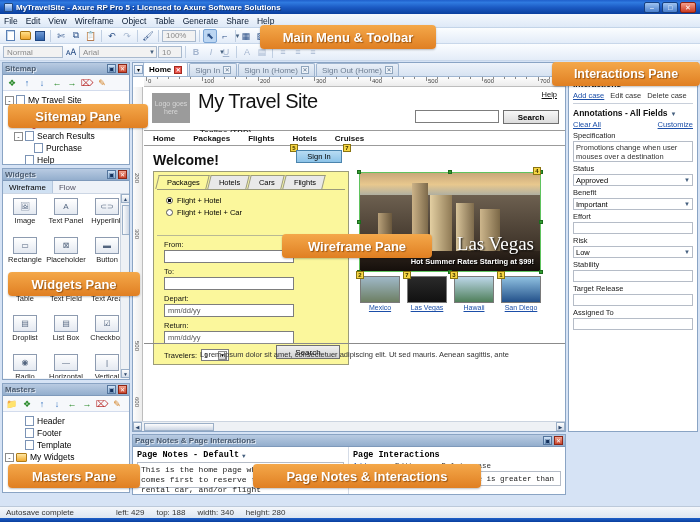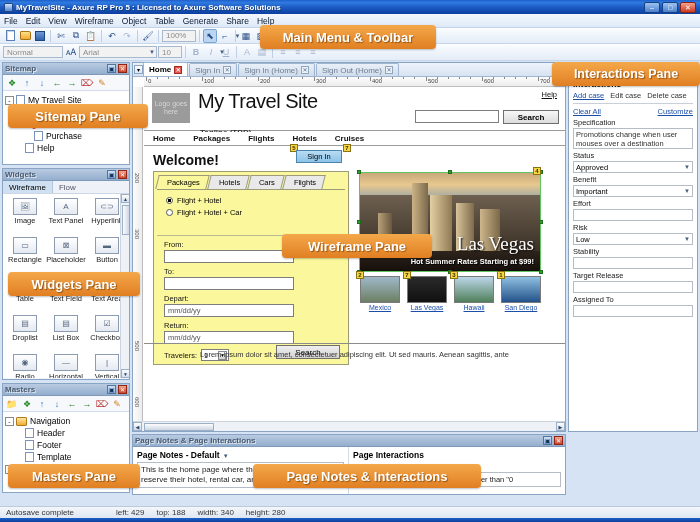--- a/index.html
+++ b/index.html
@@ -205,21 +205,21 @@
   .ann-links .lk{ color:#1b4ea8; text-decoration:underline;}
   .hr{ height:1px; background:#c8cfda; margin:3px 0;}
   .ann-lbl{ font-size:7.5px; color:#222; margin:2px 0 1px;}
   .ann-txt{ border:1px solid #b5bcc7; background:#fff; font-size:7.5px; color:#333; padding:1px 2px; line-height:9px;}
   .ann-sel{ border:1px solid #b5bcc7; background:#fff; font-size:7.5px; height:12px;
             display:flex;align-items:center;justify-content:space-between;padding:0 2px;}
   .ann-inp{ border:1px solid #b5bcc7; background:#fff; height:12px;}
 
   
   .notes-cols{ display:flex; height:100%; }
-  .ncol{ padding:3px 4px; }
+  .ncol{ padding:3px 4px;font-family:Liberation Mono, monospace; }
   .ncol h4{ margin:0 0 2px; font-size:8.5px; font-weight:bold;}
   .note-area{ border:1px solid #b5bcc7; background:#fff; font-size:8px; padding:2px 3px; line-height:10px; color:#222;}
   .ilist{ border:1px solid #b5bcc7; background:#fff; font-size:7.5px; color:#222; padding:2px; line-height:10px; overflow:hidden;}
 
   
   .statusbar{ position:absolute; left:0; bottom:4px; width:700px; height:12px;
     background:linear-gradient(#f4f7fb,#dde6f1); border-top:1px solid #bcc9da;
     display:flex; align-items:center; font-size:8px; color:#333;}
   .statusbar .seg{ padding:0 6px; }
   .botedge{ position:absolute; left:0; bottom:0; width:700px; height:4px;
@@ -357,20 +357,25 @@
           <div class="tnode" style="padding-left: 9px;">
             <span class="tspace"></span>
             <span class="tflow"></span>
             <span>Sign In Scenario</span>
           </div>
           <div class="tnode" style="padding-left: 9px;">
             <span class="tspace"></span>
             <span class="tflow"></span>
             <span>Search Scenario</span>
           </div>
+          <div class="tnode" style="padding-left: 9px;">
+            <span class="texp">-</span>
+            <span class="tfile"></span>
+            <span>Search Results</span>
+          </div>
           <div class="tnode" style="padding-left: 18px;">
             <span class="tspace"></span>
             <span class="tfile"></span>
             <span>Purchase</span>
           </div>
           <div class="tnode" style="padding-left: 9px;">
             <span class="tspace"></span>
             <span class="tfile"></span>
             <span>Help</span>
           </div>
@@ -474,25 +479,20 @@
       <div class="pico" style="color:#2a8a2a">❖</div>
       <div class="pico" style="color:#2f6fbf">↑</div>
       <div class="pico" style="color:#2f6fbf">↓</div>
       <div class="pico" style="color:#2a8a2a">←</div>
       <div class="pico" style="color:#2a8a2a">→</div>
       <div class="pico" style="color:#b33">⌦</div>
       <div class="pico" style="color:#d07a17">✎</div>
     </div>
     <div class="pane-body" style="height:80px;">
       <div class="tree" id="masters-tree-rows">
-          <div class="tnode" style="padding-left: 0px;">
-            <span class="texp">-</span>
-            <span class="tfolder"></span>
-            <span>Navigation</span>
-          </div>
           <div class="tnode" style="padding-left: 9px;">
             <span class="tspace"></span>
             <span class="tfile"></span>
             <span>Header</span>
           </div>
           <div class="tnode" style="padding-left: 9px;">
             <span class="tspace"></span>
             <span class="tfile"></span>
             <span>Footer</span>
           </div>
@@ -737,20 +737,24 @@
       </div>
     </div>
     <div class="pane-body ann-body" style="height:356px;">
       <div class="ann-h">Interactions</div>
       <div class="ann-links">
         <span class="lk">Add case</span>
         <span>Edit case</span>
         <span>Delete case</span>
       </div>
       <div class="hr"></div>
+      <div style="display:flex;align-items:center;">
+        <div class="ann-h">Annotations - All Fields</div>
+        <span class="caret" style="margin-left:3px">▼</span>
+      </div>
       <div style="display:flex;justify-content:space-between;font-size:7.5px;">
         <span class="lk" style="color:#1b4ea8;text-decoration:underline">Clear All</span>
         <span class="lk" style="color:#1b4ea8;text-decoration:underline">Customize</span>
       </div>
       <div id="ann-fields">
           <div class="ann-lbl">Specification</div>
           <div class="ann-txt" style="height: 21px;">Promotions change when user mouses over a destination</div>
           <div class="ann-lbl">Status</div>
           <div class="ann-sel">
             <span>Approved</span>

